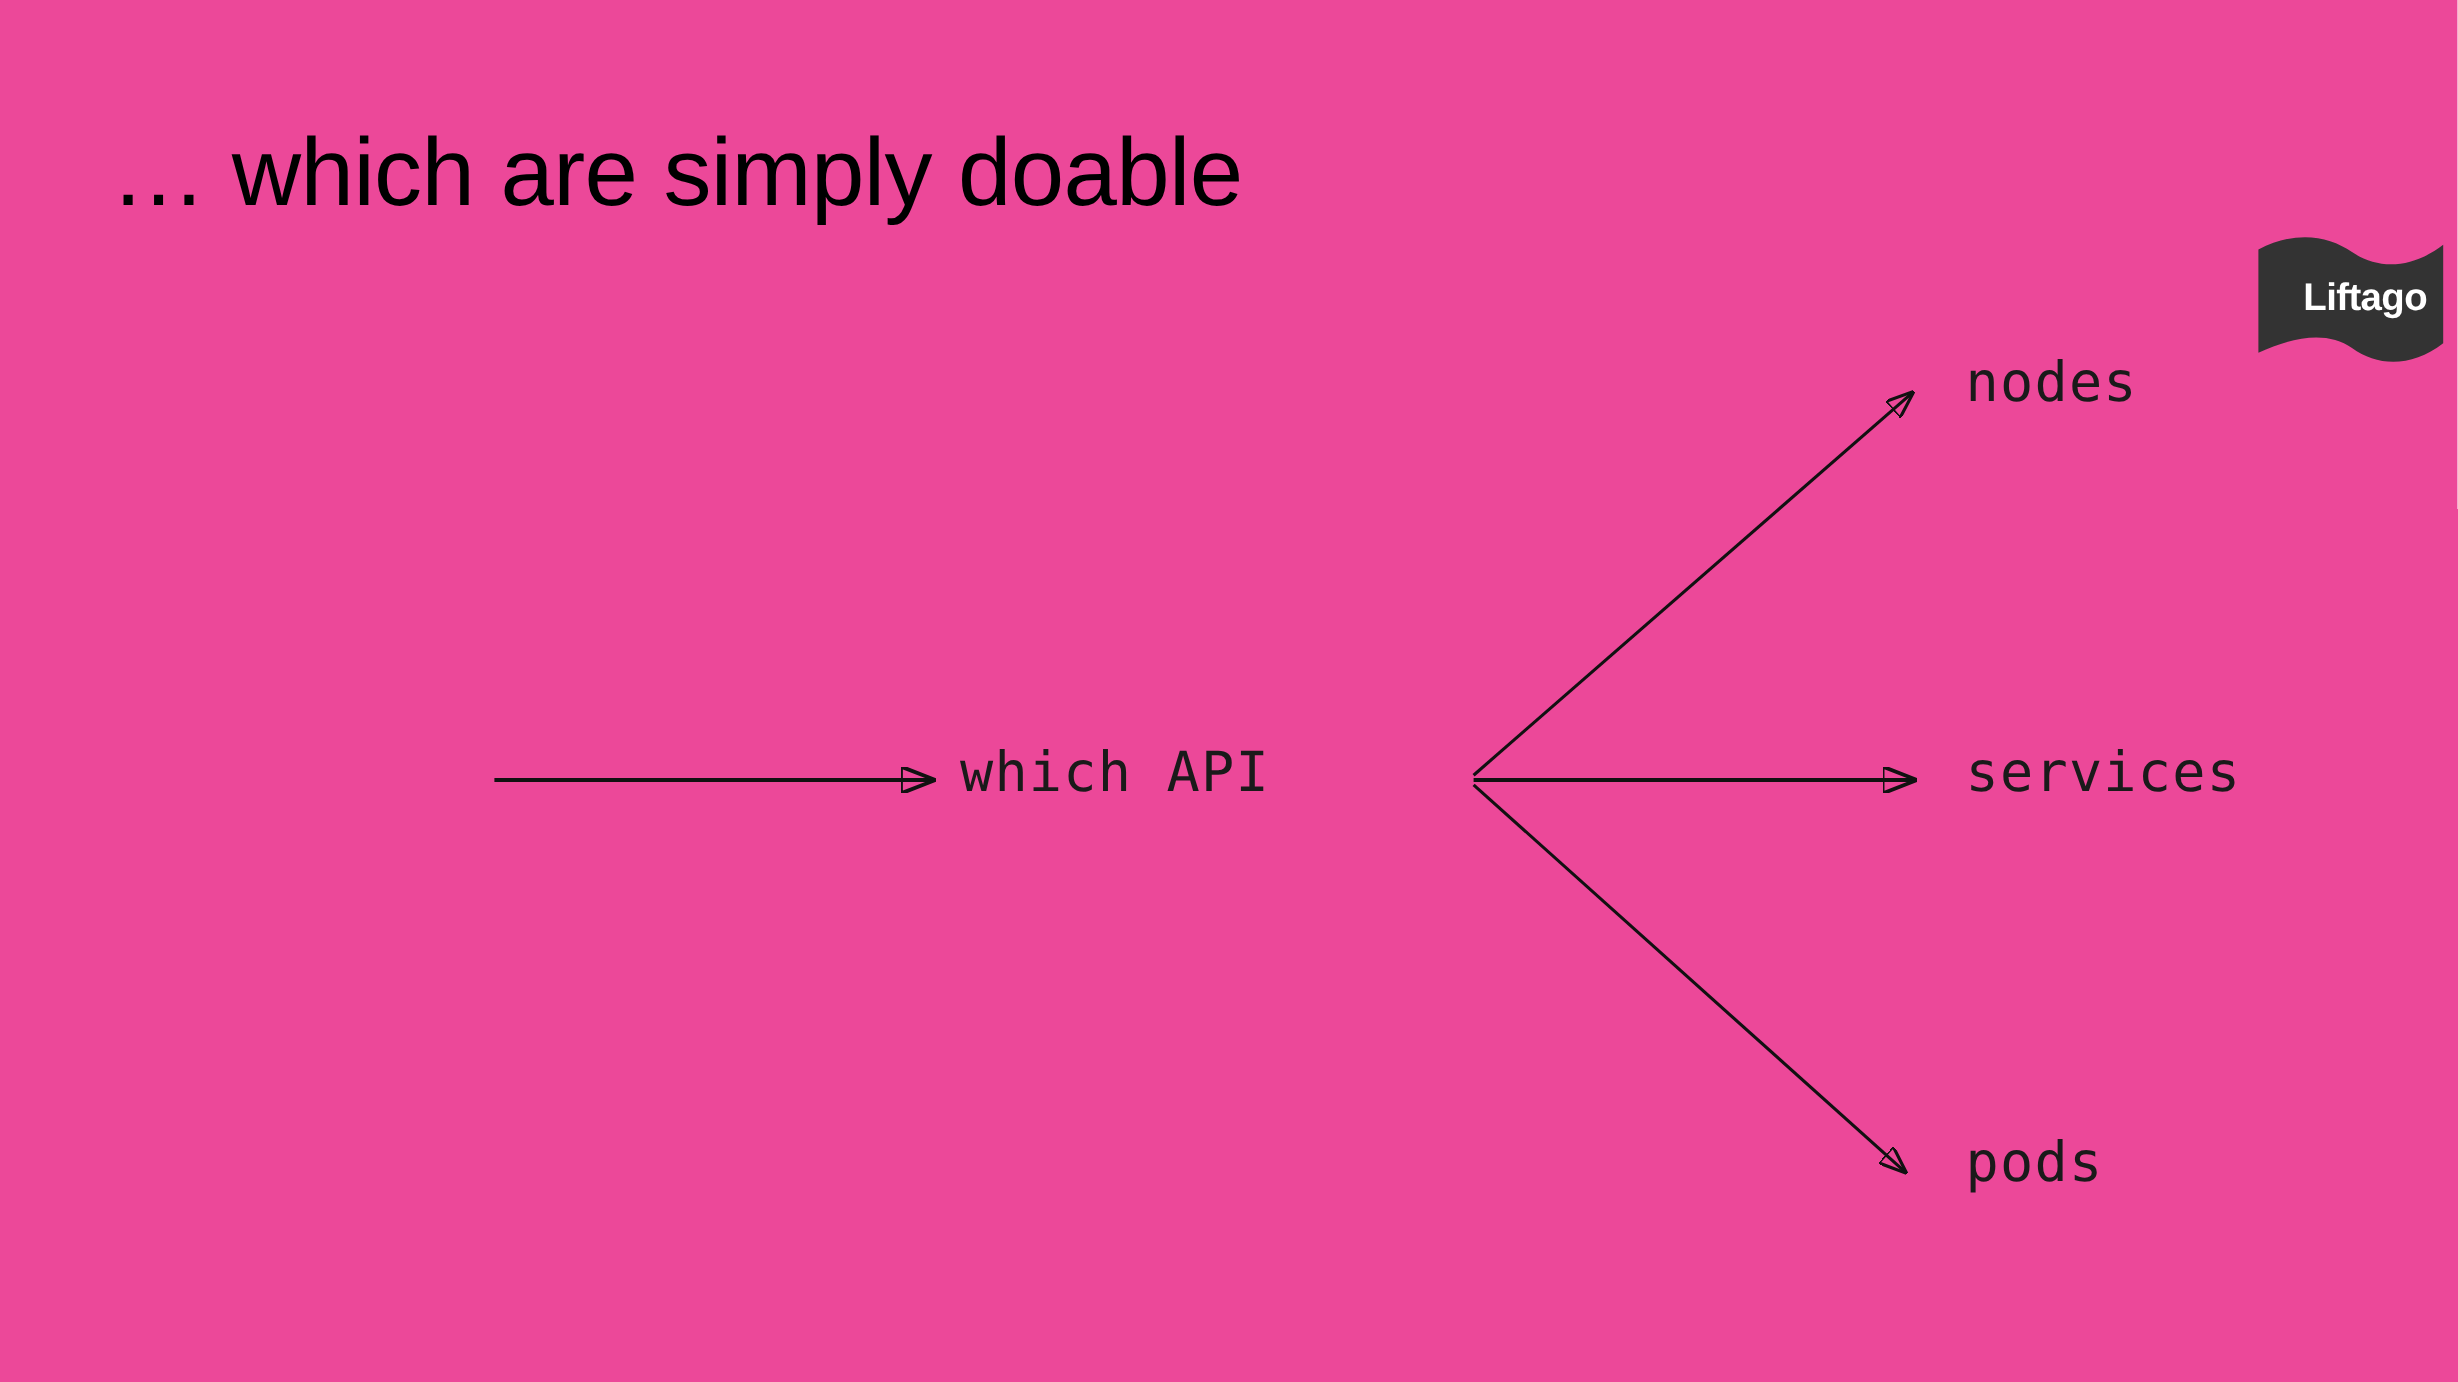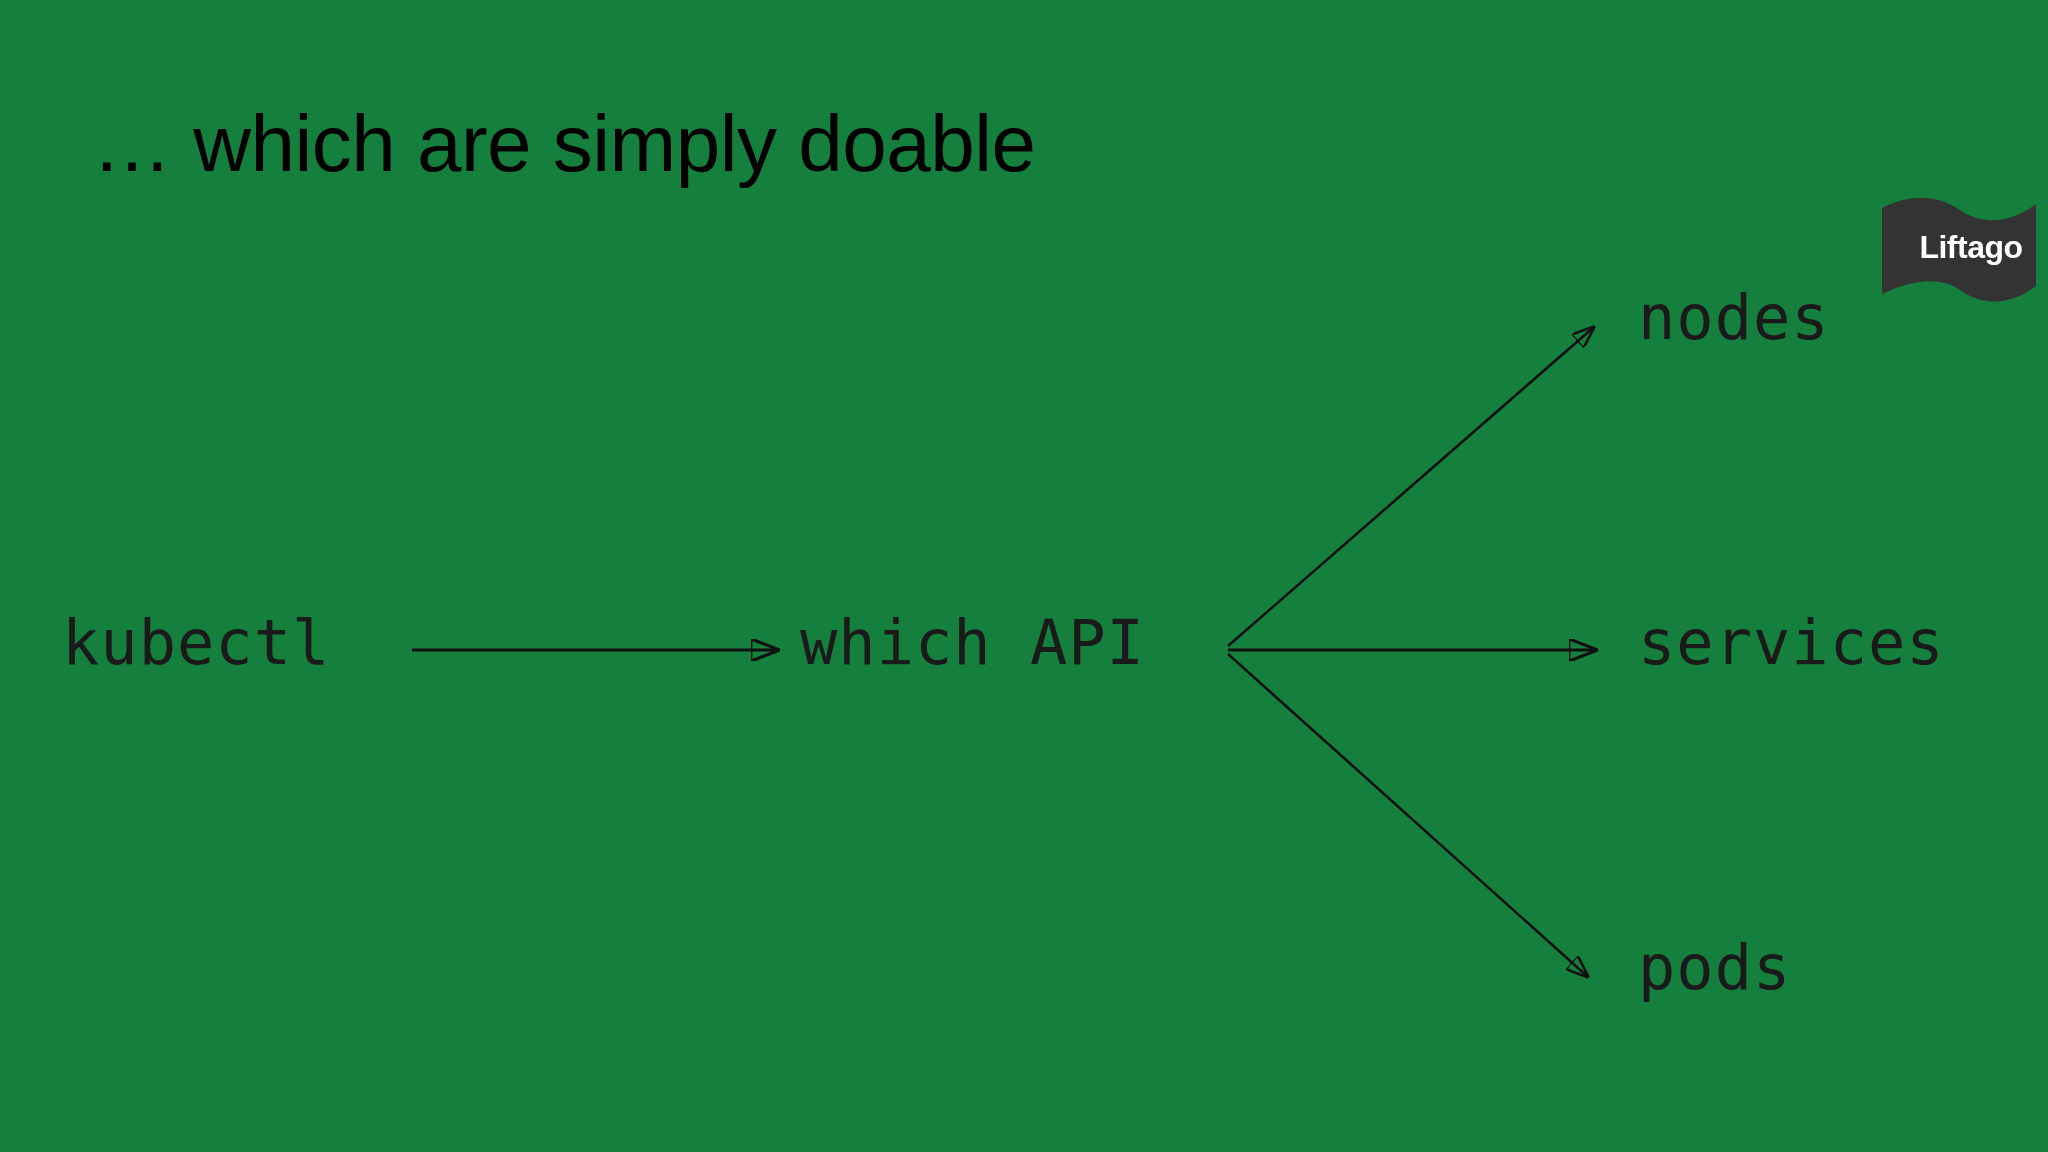--- a/index.html
+++ b/index.html
@@ -8,21 +8,21 @@
     padding: 0;
     background: #ffffff;
   }
   body {
     font-family: "Liberation Sans", sans-serif;
   }
   #slide {
     position: relative;
     width: 2048px;
     height: 1152px;
-    background: #15803d;
+    background: #ec4899;
     overflow: hidden;
   }
 
   
   .headline {
     position: absolute;
     color: #000000;
     font-family: "Liberation Sans", sans-serif;
     font-weight: 400;
     white-space: nowrap;
@@ -40,21 +40,21 @@
     font-size: 104px;
     line-height: 120px;
   }
 
   
   .mono-label {
     position: absolute;
     color: #1a1a1a;
     font-family: "DejaVu Sans Mono", "Liberation Mono", monospace;
     font-weight: 400;
-    font-size: 62px;
+    font-size: 46px;
     line-height: 62px;
     white-space: nowrap;
     letter-spacing: 1px;
   }
   #label-kubectl   { left: 62px;   top: 612px; }
   #label-kube-api  { left: 800px;  top: 612px; }
   #label-nodes     { left: 1638px; top: 287px; }
   #label-services  { left: 1638px; top: 612px; }
   #label-pods      { left: 1638px; top: 937px; }
 
@@ -101,21 +101,20 @@
     box-sizing: border-box;
   }
 </style>
 </head>
 <body>
 
 <div id="slide">
 
   <div class="headline" id="title-text">… which are simply doable</div>
 
-  <div class="mono-label" id="label-kubectl">kubectl</div>
 
   <div class="mono-label" id="label-kube-api">which API</div>
 
   <div class="mono-label" id="label-nodes">nodes</div>
 
   <div class="mono-label" id="label-services">services</div>
 
   <div class="mono-label" id="label-pods">pods</div>
 
   <svg id="arrows" viewBox="0 0 2048 1152">

